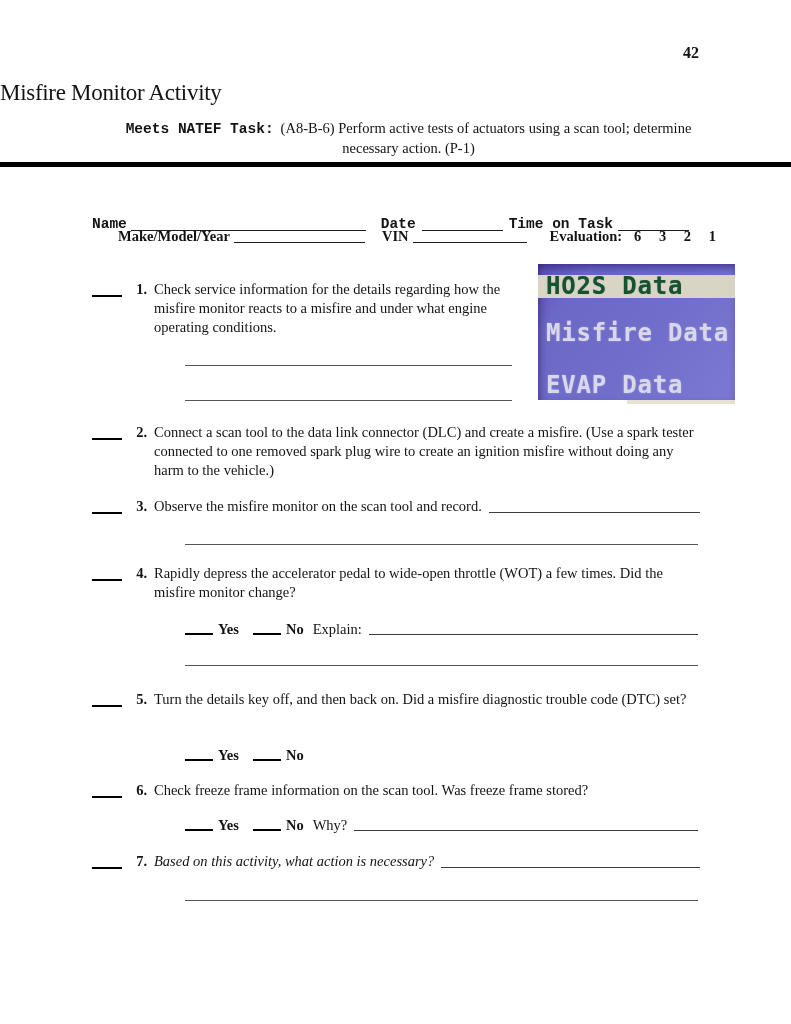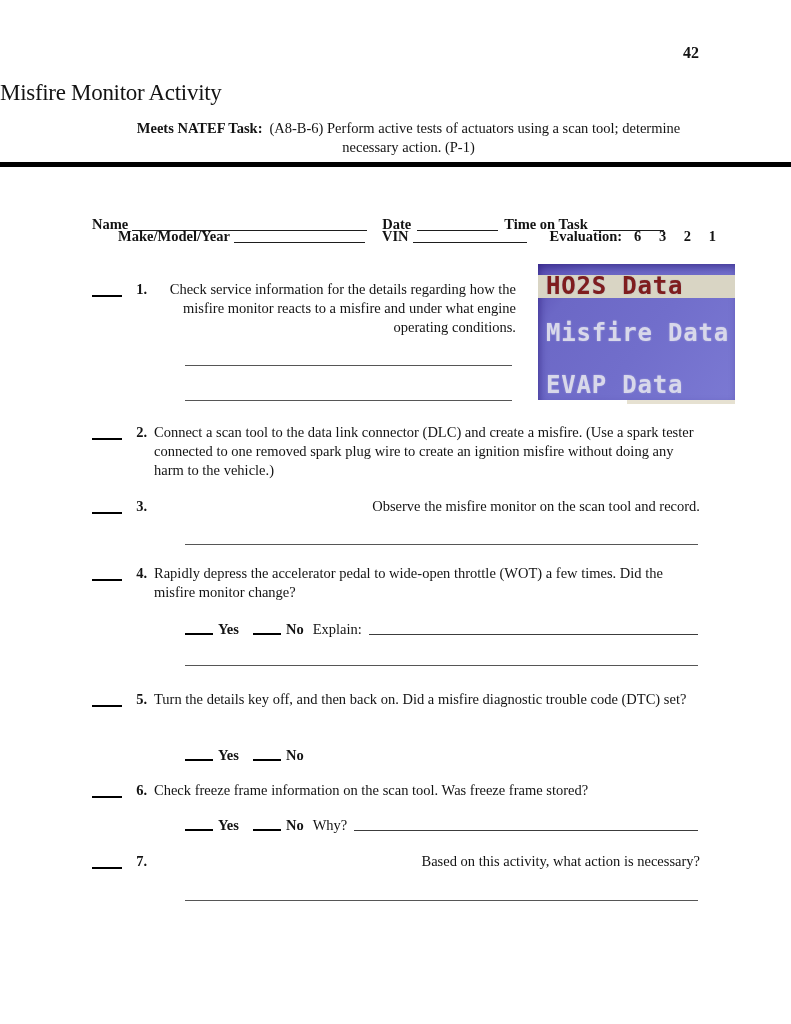--- a/index.html
+++ b/index.html
@@ -8,92 +8,92 @@
     font-family:"Liberation Serif",serif;font-size:14.5px;color:#131313;
     overflow:hidden;
     padding-left:26px;
   }
   .abs{position:absolute;}
   b{font-weight:bold;}
 
   .page-num{left:683px;top:44px;font-weight:bold;font-size:16px;}
   .title{left:0;right:0;top:80px;font-size:23px;font-weight:normal;letter-spacing:-0.3px;}
   .natef{left:0;right:0;top:119px;text-align:center;font-size:14.5px;line-height:18.5px;}
-  .natef b{margin-right:7px;}
+  .natef b{margin-right:7px;font-family:Liberation Mono, monospace;}
   .rule{left:0;top:162px;width:791px;height:5px;background:#000;}
 
   .info-row{display:flex;align-items:flex-end;line-height:18px;white-space:nowrap;}
   .fill{display:inline-block;border-bottom:1.6px solid #1d1d1d;margin-bottom:2px;flex:none;}
   .lblsp{margin-left:4px;}
 
   .item{display:flex;align-items:flex-start;line-height:19px;}
   .chk{width:30px;height:14px;border-bottom:2px solid #000;flex:none;margin-top:1px;}
   .num{flex:none;width:15px;margin-left:10px;margin-right:7px;text-align:right;font-weight:bold;}
   .itext{}
-  .flexline{display:flex;align-items:flex-end;white-space:nowrap;flex-direction:column;}
+  .flexline{display:flex;align-items:flex-end;white-space:nowrap;}
   .tline{flex:1;border-bottom:1.5px solid #3c3c3c;margin-bottom:3px;margin-left:7px;}
   .ansline{position:absolute;border-bottom:1.5px solid #565656;height:0;}
 
   .ynrow{display:flex;align-items:flex-end;line-height:18px;white-space:nowrap;text-align:right;}
   .blank{width:28px;border-bottom:2px solid #000;margin-bottom:3px;flex:none;}
   .yn{margin-left:5px;}
   .gap{margin-left:14px;}
   .qlbl{margin-left:9px;}
 
   .screen{
     left:538px;top:264px;width:197px;height:136px;
     background:linear-gradient(128deg,#5b50b4 0%,#6c68c6 18%,#716ecb 55%,#7b79d3 100%);
     box-shadow:inset 0 7px 10px -4px rgba(40,25,120,.65), inset 7px 0 10px -6px rgba(40,25,120,.55);
     font-family:"DejaVu Sans Mono",monospace;font-weight:bold;
     font-size:24px;letter-spacing:0.8px;overflow:hidden;
   }
   .scr-row{position:absolute;left:0;right:0;padding-left:8px;color:#d8d8ea;text-shadow:0 0 2px rgba(255,255,255,.35);}
-  .scr-highlight{top:11px;height:23px;line-height:22px;background:#d9d5c4;color:#7f1d1d;text-shadow:0 0 1px rgba(76,76,166,.5);}
+  .scr-highlight{top:11px;height:23px;line-height:22px;background:#d9d5c4;color:#14532d;text-shadow:0 0 1px rgba(76,76,166,.5);}
   .scr-m2{top:55px;}
   .scr-m3{top:107px;}
   .photo-edge{left:627px;top:400px;width:108px;height:4px;background:#d5cdb2;opacity:.6;}
 </style>
 </head>
 <body>
 
 <div class="sheet">
 
   <div class="abs page-num">42</div>
 
   <div class="abs title">Misfire Monitor Activity</div>
 
   <div class="abs natef">
     <div><b>Meets NATEF Task:</b><span>(A8-B-6)  Perform active tests of actuators using a scan tool; determine</span></div>
     <div>necessary action. (P-1)</div>
   </div>
 
   <div class="abs rule"></div>
 
-  <div class="abs info-row" style="left:92px;top:192px;">
+  <div class="abs info-row" style="left:92px;top:192px;font-family:Liberation Mono, monospace;">
     <b>Name</b>
     <span class="fill lblsp" style="width:235px;"></span>
     <b style="margin-left:15px;margin-top:23px;">Date</b>
     <span class="fill" style="width:81px;margin-left:6px;"></span>
     <b style="margin-left:6px;">Time on Task</b>
     <span class="fill" style="width:71px;margin-left:5px;"></span>
   </div>
 
   <div class="abs info-row" style="left:88px;top:227px;margin-left:30px;">
     <b>Make/Model/Year</b>
     <span class="fill lblsp" style="width:131px;"></span>
     <b style="margin-left:17px;">VIN</b>
     <span class="fill lblsp" style="width:114px;"></span>
     <b style="margin-left:23px;">Evaluation:</b>
     <b style="margin-left:12px;word-spacing:14px;">6   3   2   1</b>
   </div>
 
   <div class="abs item" style="left:92px;top:280px;">
     <span class="chk"></span>
     <span class="num">1.</span>
-    <div class="itext" style="width:362px;text-align:right;">Check service information for the details regarding how the misfire monitor reacts to a misfire and under what engine operating conditions.</div>
+    <div class="itext" style="width:362px;">Check service information for the details regarding how the misfire monitor reacts to a misfire and under what engine operating conditions.</div>
   </div>
   <div class="ansline" style="left:185px;top:365px;width:327px;"></div>
   <div class="ansline" style="left:185px;top:400px;width:327px;"></div>
 
   <div class="abs screen">
     <div class="scr-row scr-highlight">HO2S Data</div>
     <div class="scr-row scr-m2">Misfire Data</div>
     <div class="scr-row scr-m3">EVAP Data</div>
   </div>
   <div class="abs photo-edge"></div>
@@ -151,20 +151,20 @@
     <b class="yn">Yes</b>
     <span class="blank gap"></span>
     <b class="yn">No</b>
     <span class="qlbl">Why?</span>
     <span class="tline"></span>
   </div>
 
   <div class="abs item" style="left:92px;top:852px;">
     <span class="chk"></span>
     <span class="num">7.</span>
-    <div class="itext flexline" style="width:546px;">
+    <div class="itext flexline" style="width:546px;font-style:italic;">
       <span>Based on this activity, what action is necessary?</span>
       <span class="tline"></span>
     </div>
   </div>
   <div class="ansline" style="left:185px;top:900px;width:513px;"></div>
 
 </div>
 
 </body></html>

